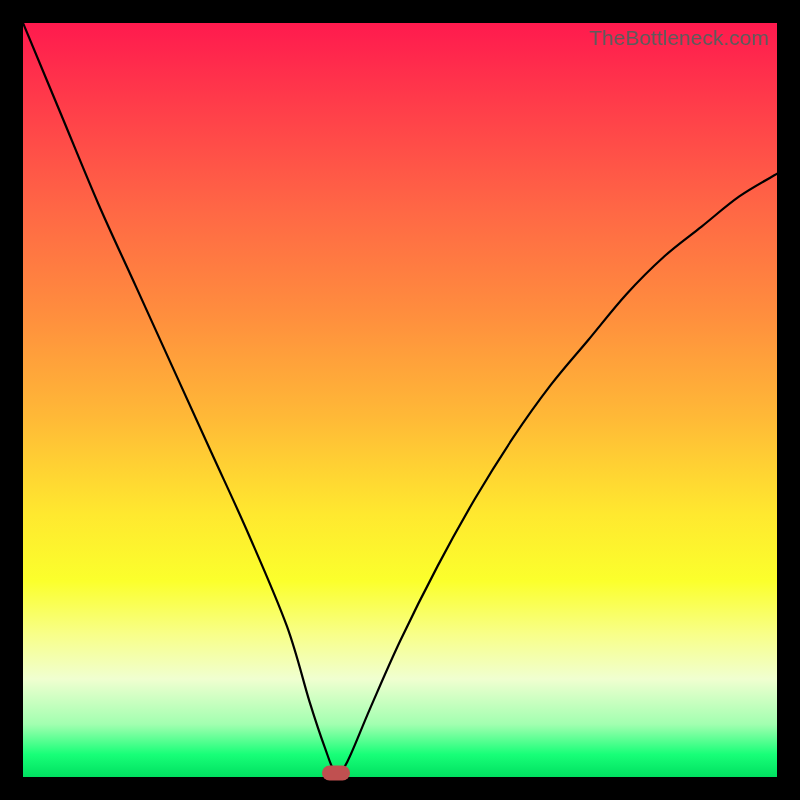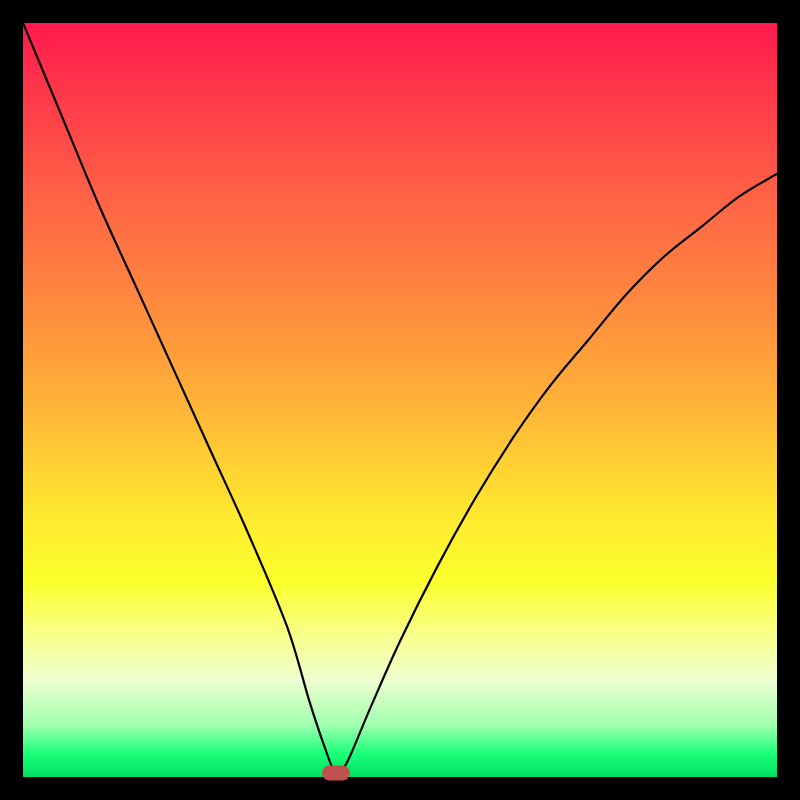--- a/index.html
+++ b/index.html
@@ -65,20 +65,21 @@
     border-radius: 8px;
     transform: translate(-50%, -50%);
   }
 </style>
 </head>
 <body>
 
 <div class="frame">
   <div class="plot-area">
 
+    <div class="watermark">TheBottleneck.com</div>
 
     <svg class="curve" viewBox="0 0 754 754" preserveAspectRatio="none">
       <path fill="none" stroke="#000" stroke-width="2.2" stroke-linecap="round" d="M 0 0 C 6.283333333333334 15.080000000000004, 25.133333333333333 60.32000000000001, 37.7 90.48000000000002 C 50.26666666666667 120.64000000000003, 62.83333333333334 152.0566666666667, 75.4 180.96000000000004 C 87.96666666666667 209.86333333333337, 100.53333333333333 236.25333333333333, 113.1 263.9 C 125.66666666666666 291.5466666666666, 138.23333333333335 319.19333333333327, 150.8 346.84 C 163.36666666666667 374.4866666666667, 175.93333333333334 402.1333333333333, 188.5 429.78000000000003 C 201.06666666666666 457.42666666666673, 213.63333333333333 483.8166666666667, 226.2 512.72 C 238.76666666666665 541.6233333333333, 253.84666666666664 575.5533333333334, 263.9 603.2 C 273.9533333333333 630.8466666666667, 280.2366666666666 658.4933333333333, 286.52 678.6 C 292.80333333333334 698.7066666666667, 297.2016666666667 711.9016666666666, 301.6 723.84 C 305.99833333333333 735.7783333333334, 309.14 747.7166666666667, 312.90999999999997 750.23 C 316.67999999999995 752.7433333333333, 318.56499999999994 749.6016666666667, 324.21999999999997 738.92 C 329.875 728.2383333333332, 338.04333333333335 706.2466666666667, 346.84000000000003 686.14 C 355.6366666666667 666.0333333333333, 365.69 642.1566666666666, 377 618.28 C 388.31 594.4033333333333, 402.1333333333334 566.7566666666667, 414.70000000000005 542.88 C 427.2666666666667 519.0033333333333, 439.8333333333333 496.3833333333333, 452.4 475.02 C 464.96666666666664 453.65666666666664, 477.53333333333336 433.55, 490.1 414.7 C 502.6666666666667 395.84999999999997, 515.2333333333333 378.2566666666666, 527.8 361.91999999999996 C 540.3666666666666 345.5833333333333, 552.9333333333333 331.76, 565.5 316.68 C 578.0666666666667 301.6, 590.6333333333334 285.2633333333333, 603.2 271.44 C 615.7666666666667 257.6166666666667, 628.3333333333333 245.05, 640.9 233.74 C 653.4666666666667 222.43, 666.0333333333333 213.63333333333338, 678.6 203.58000000000004 C 691.1666666666667 193.5266666666667, 703.7333333333333 182.21666666666664, 716.3 173.41999999999996 C 728.8666666666666 164.62333333333328, 747.7166666666667 154.56999999999996, 754 150.79999999999995"></path>
     </svg>
 
     <div class="marker" style="left: 312.91px; top: 750.23px; background: rgb(192, 80, 80);"></div>
 
   </div>
 </div>
 

